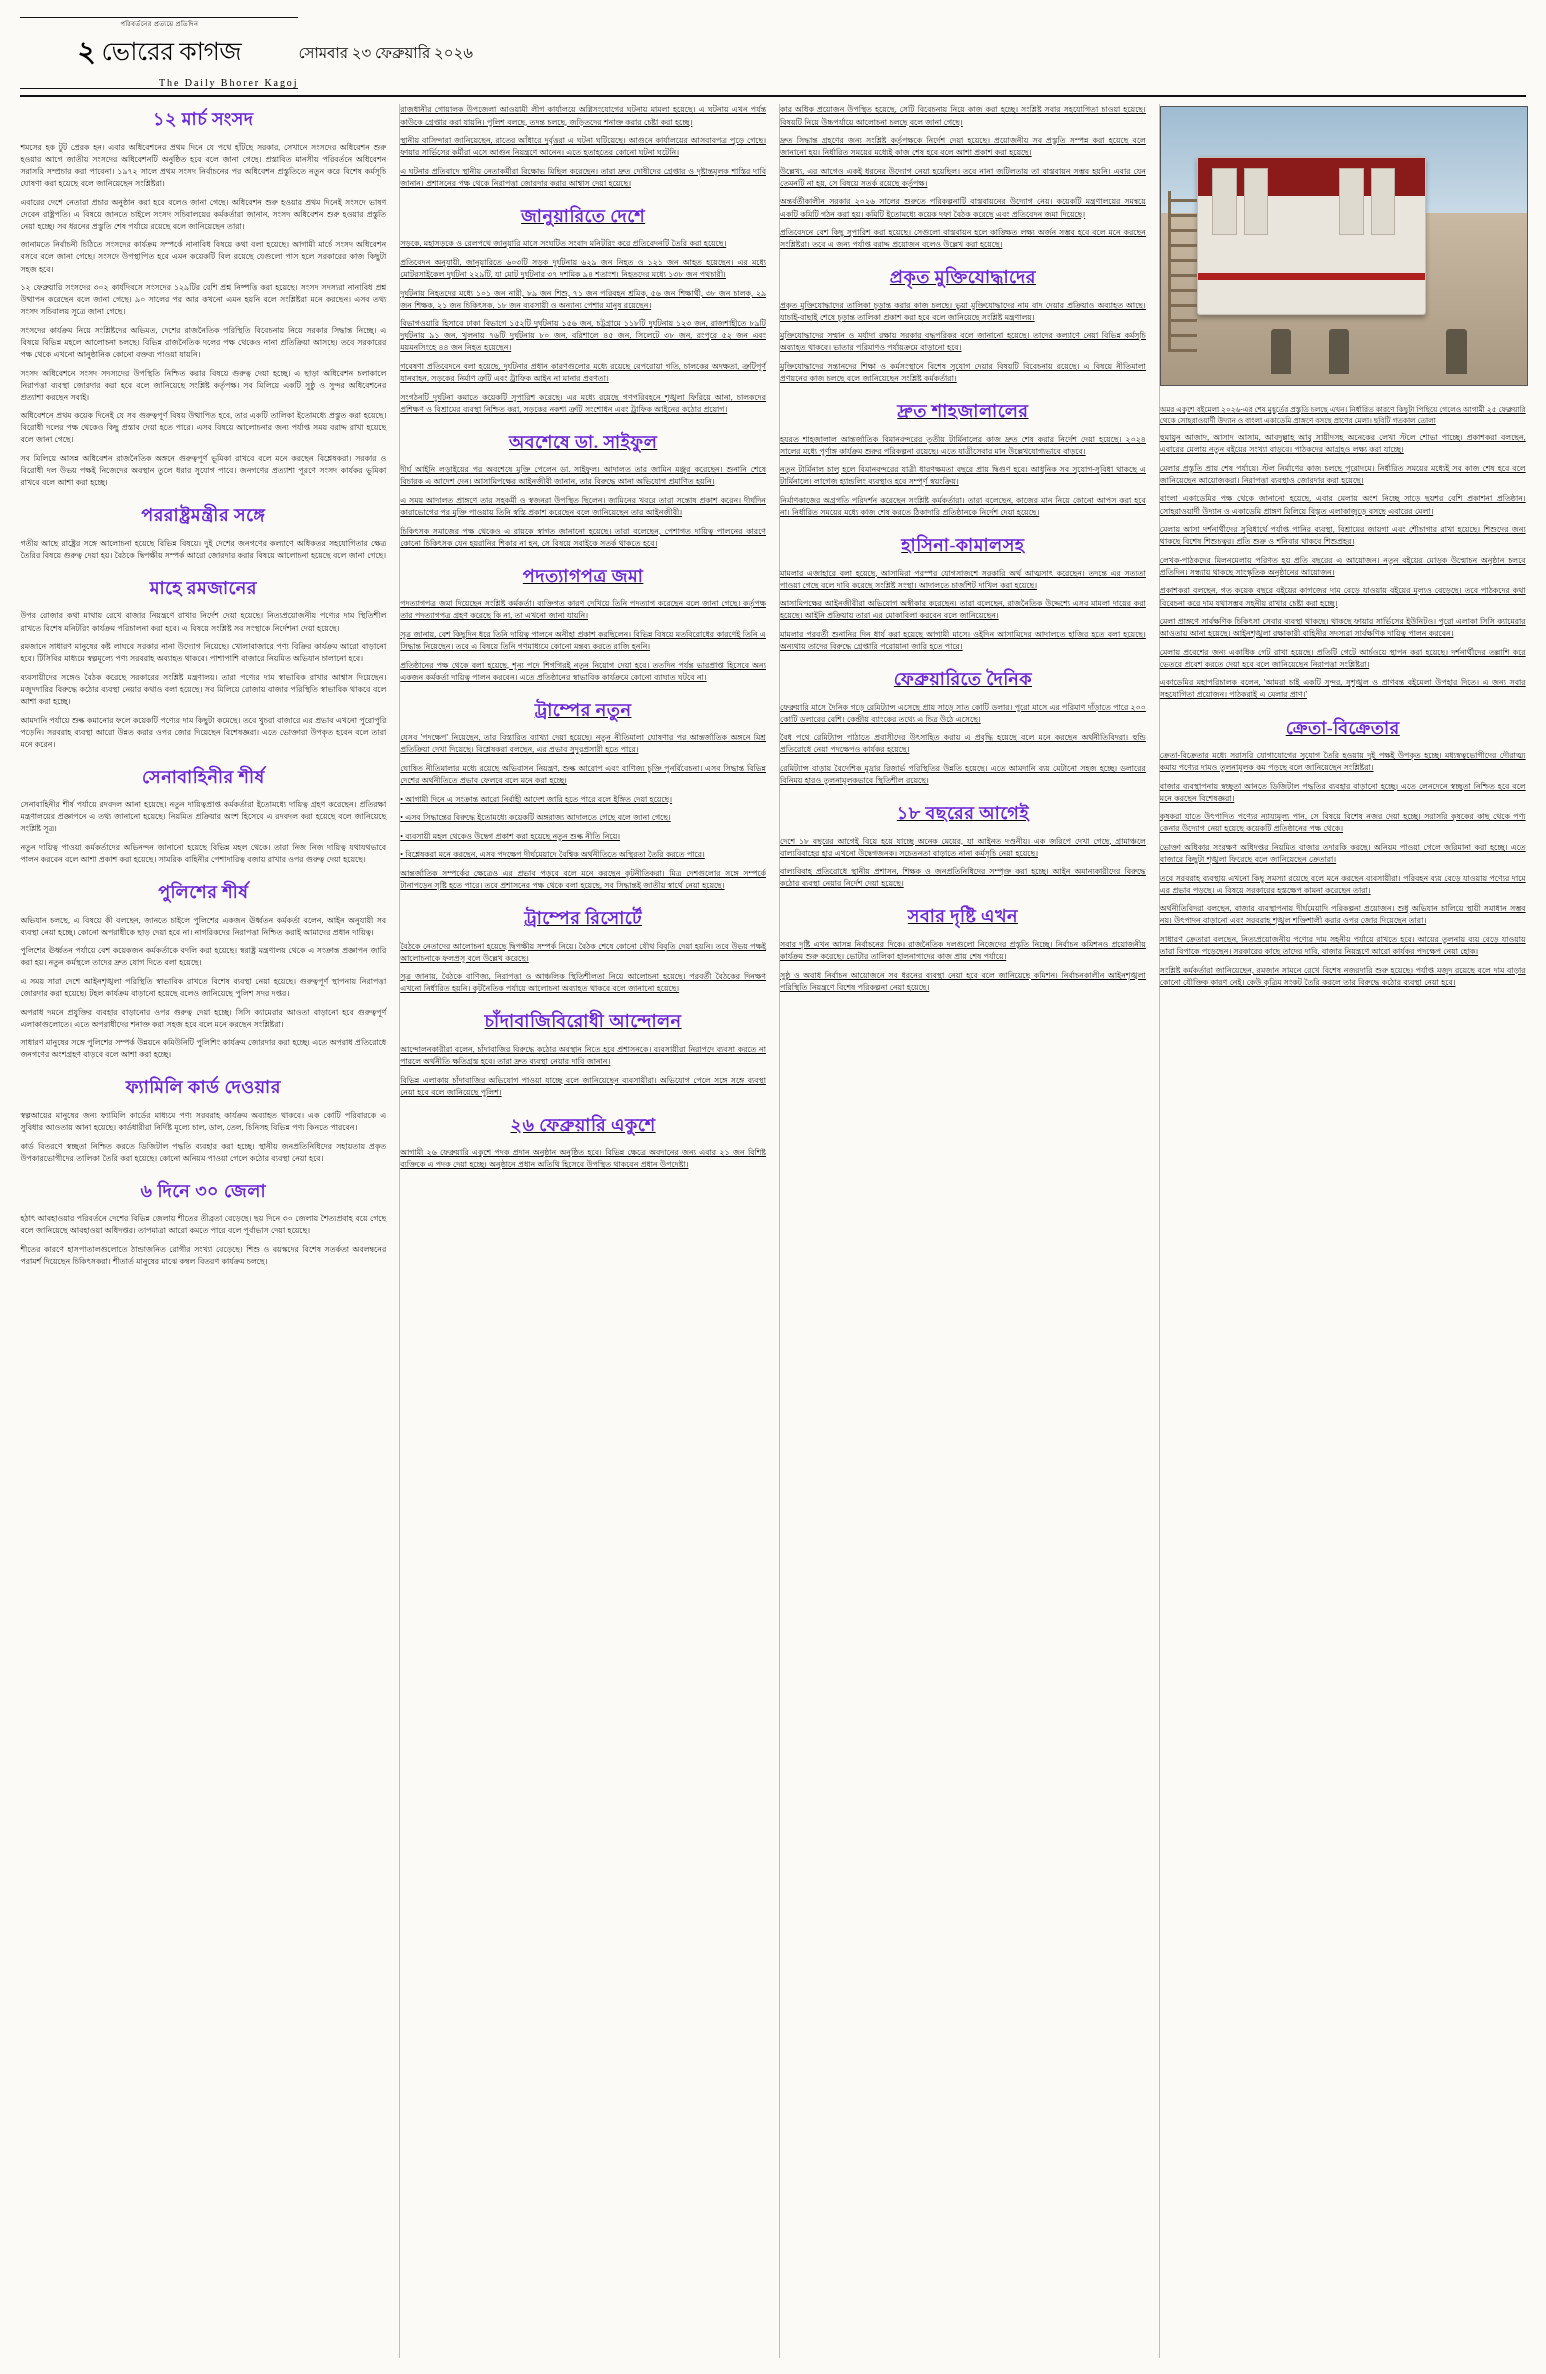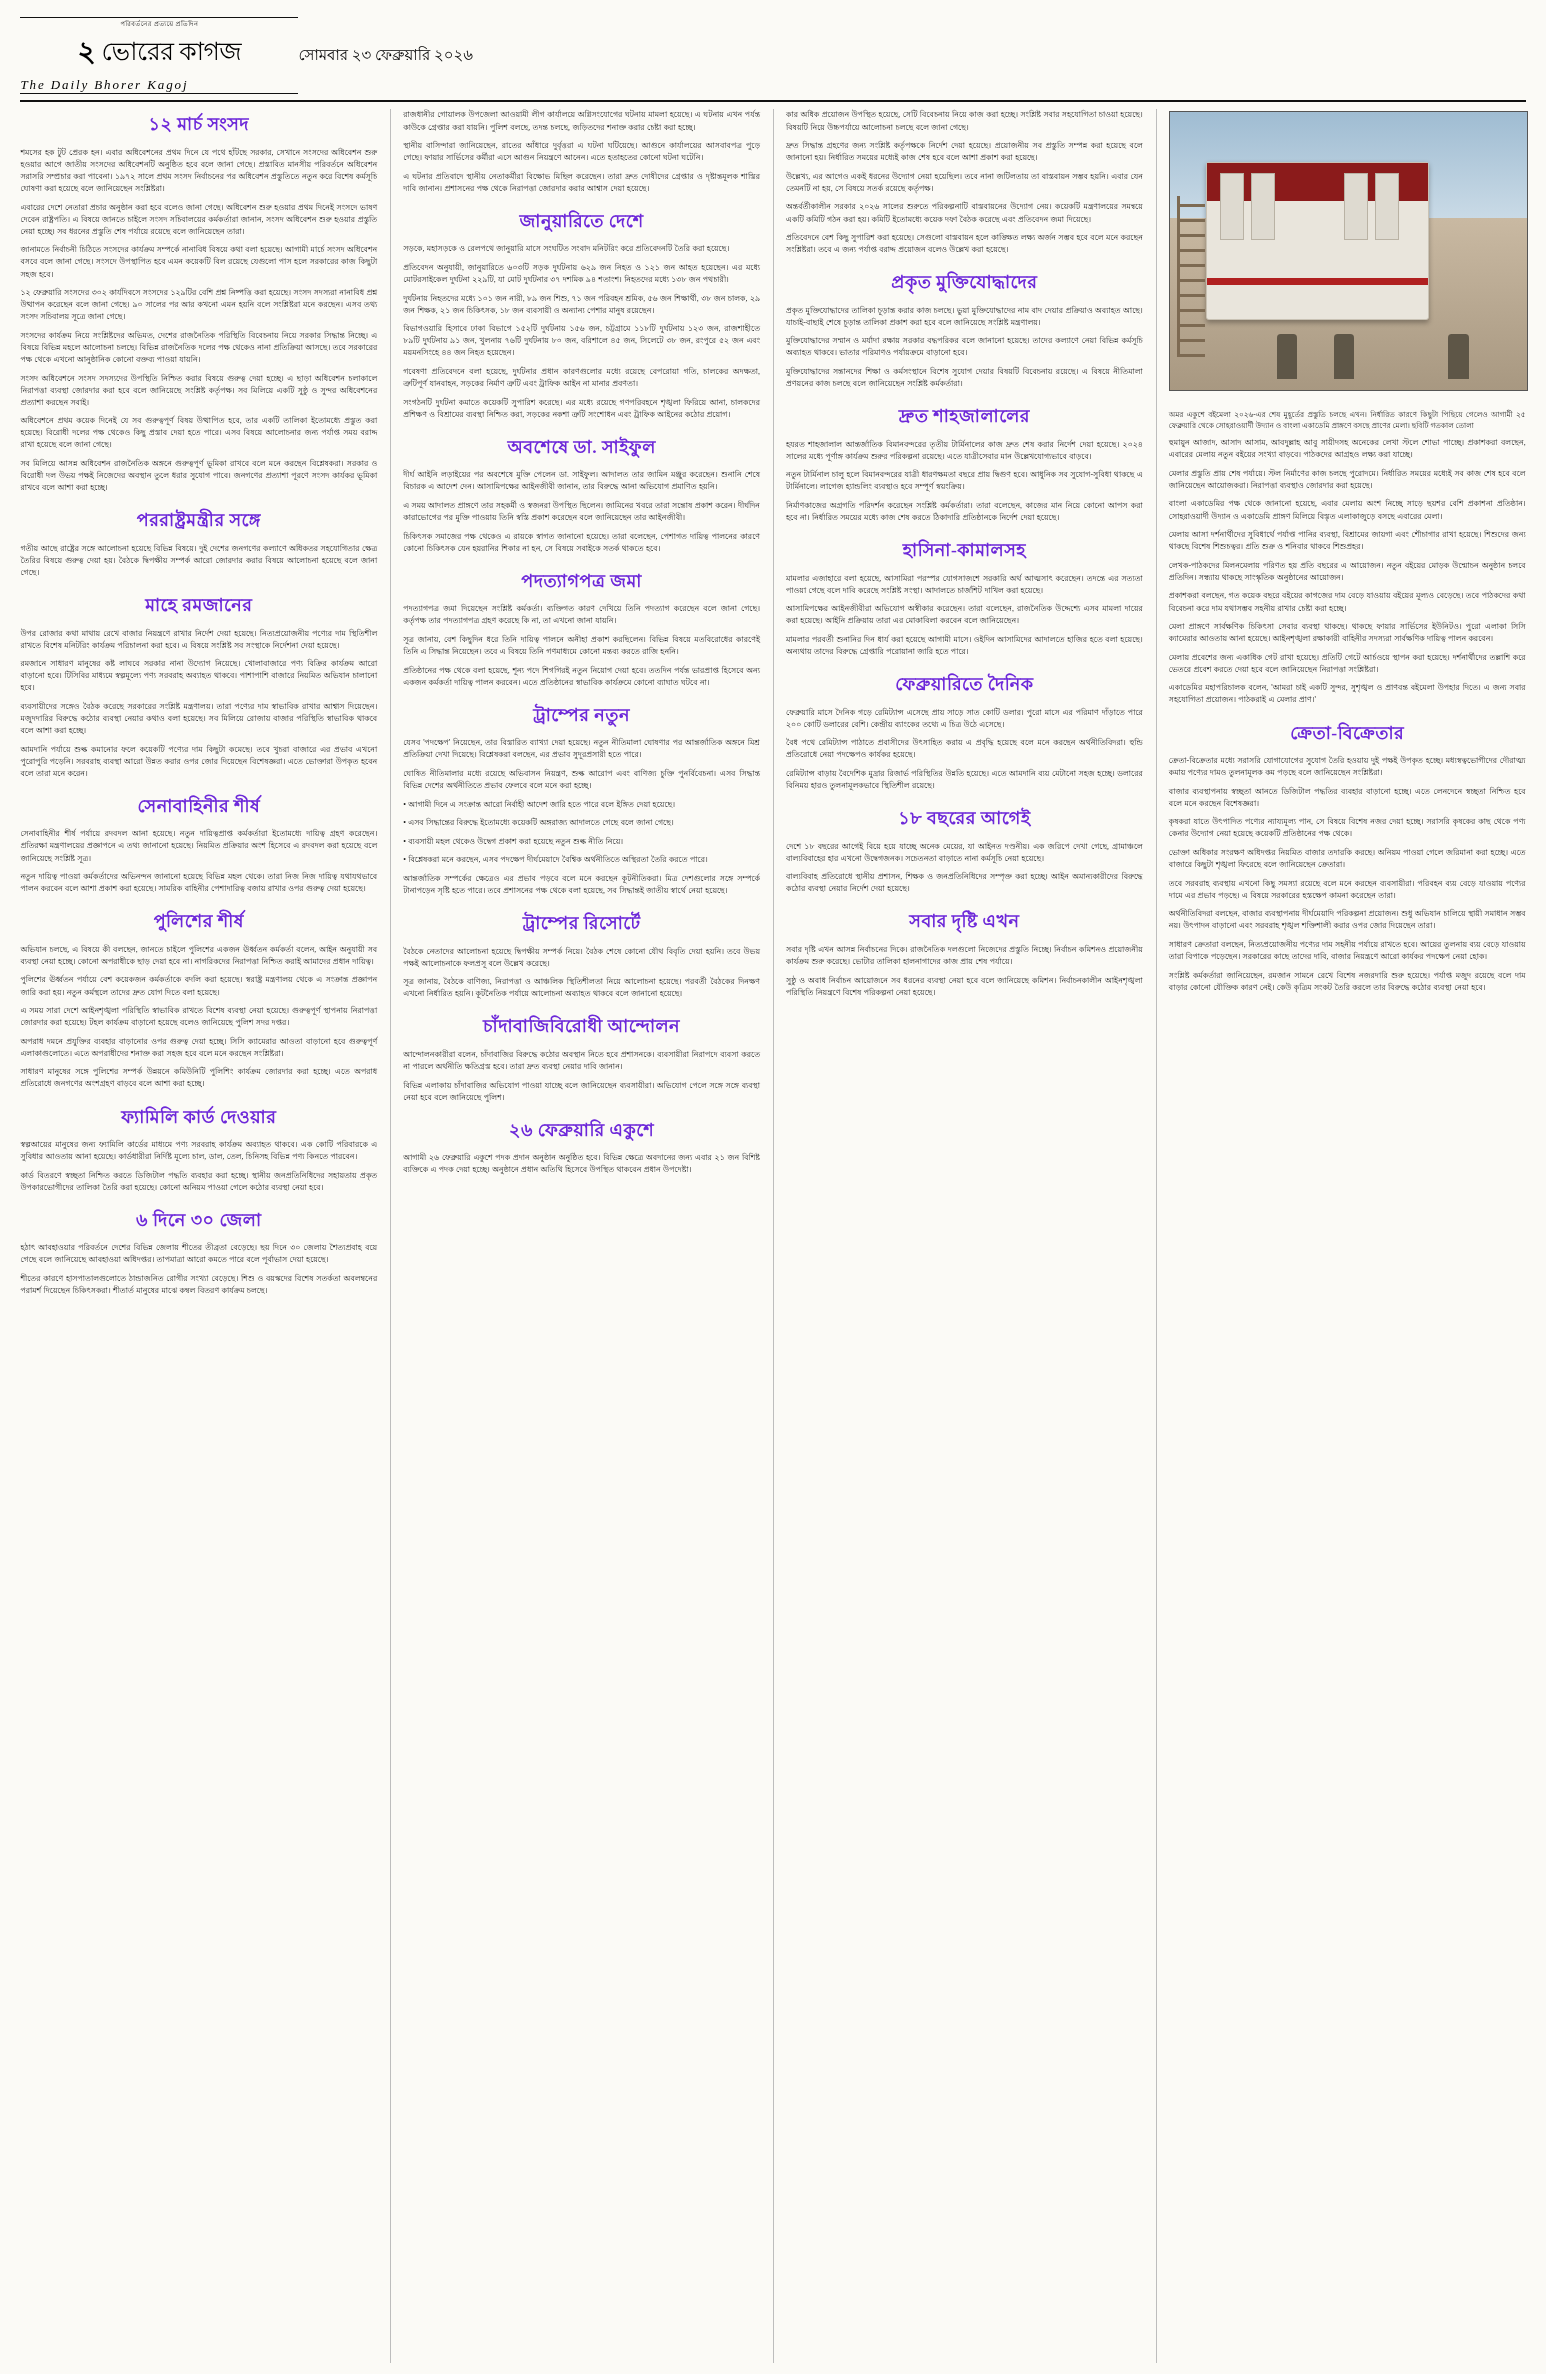--- a/index.html
+++ b/index.html
@@ -9,28 +9,28 @@
     box-sizing:border-box;padding:16.7px 20.4px 9.3px 20.4px;
   }
   
   .masthead{display:flex;align-items:center;border-bottom:2.8px double #111;padding-bottom:5.6px;}
   .logo-box{width:278px;display:flex;align-items:flex-start;}
   .logo-rule{border-top:1.9px solid #111;border-bottom:1.9px solid #111;padding:0.9px 0;width:100%;}
   .logo-top{font-size:6.5px;text-align:center;letter-spacing:0.5px;color:#111;}
   .logo-main{display:flex;align-items:center;justify-content:center;gap:5.6px;}
   .logo-num{font-size:28px;font-weight:bold;}
   .logo-name{font-size:25px;font-weight:normal;letter-spacing:-0.5px;}
-  .logo-sub{font-size:13px;text-align:left;letter-spacing:1.9px;font-style:italic;}
+  .logo-sub{font-size:10px;text-align:right;letter-spacing:1.9px;}
   .mast-center{flex:1;text-align:center;}
   .mast-title{font-size:28px;font-weight:bold;letter-spacing:2.8px;}
   .mast-date{width:278px;text-align:left;font-size:15px;padding-right:5.6px;}
   
   .cols{display:flex;gap:13px;margin-top:7.4px;height:2254px;}
   .col{flex:1;position:relative;}
-  .col + .col{border-left:0.9px solid #bdbdbd;padding-left:12px;}
+  .col + .col{border-left:0.9px solid #bdbdbd;text-decoration:underline;}
   .hl{
     text-align:center;font-weight:bold;font-size:17.6px;margin:13px 0 6.5px 0;
     letter-spacing:0.5px;color:#6d28d9;
   }
   .hl.first{margin-top:1.9px;}
   .bd{
     font-size:7.8px;line-height:1.55;text-align:justify;color:#1b1b1b;
     margin:0 0 6.5px 0;word-spacing:0.4px;
   }
   

